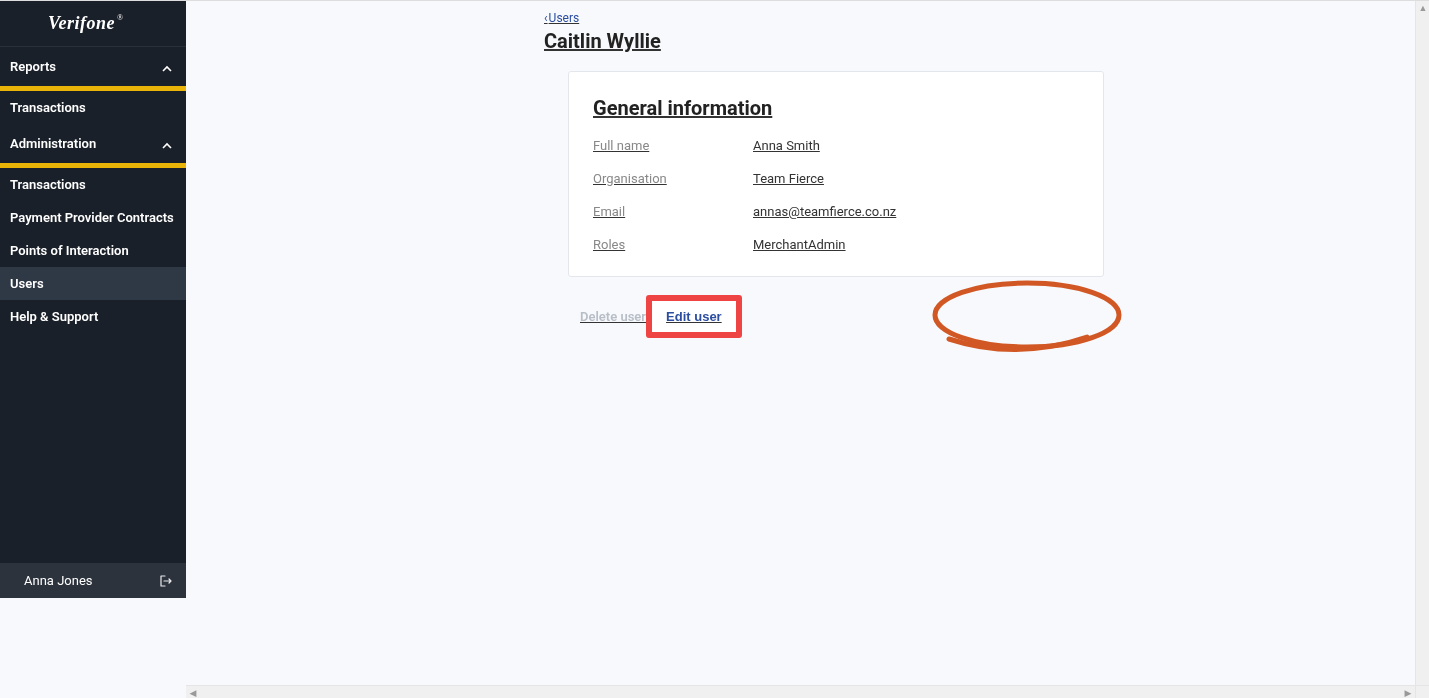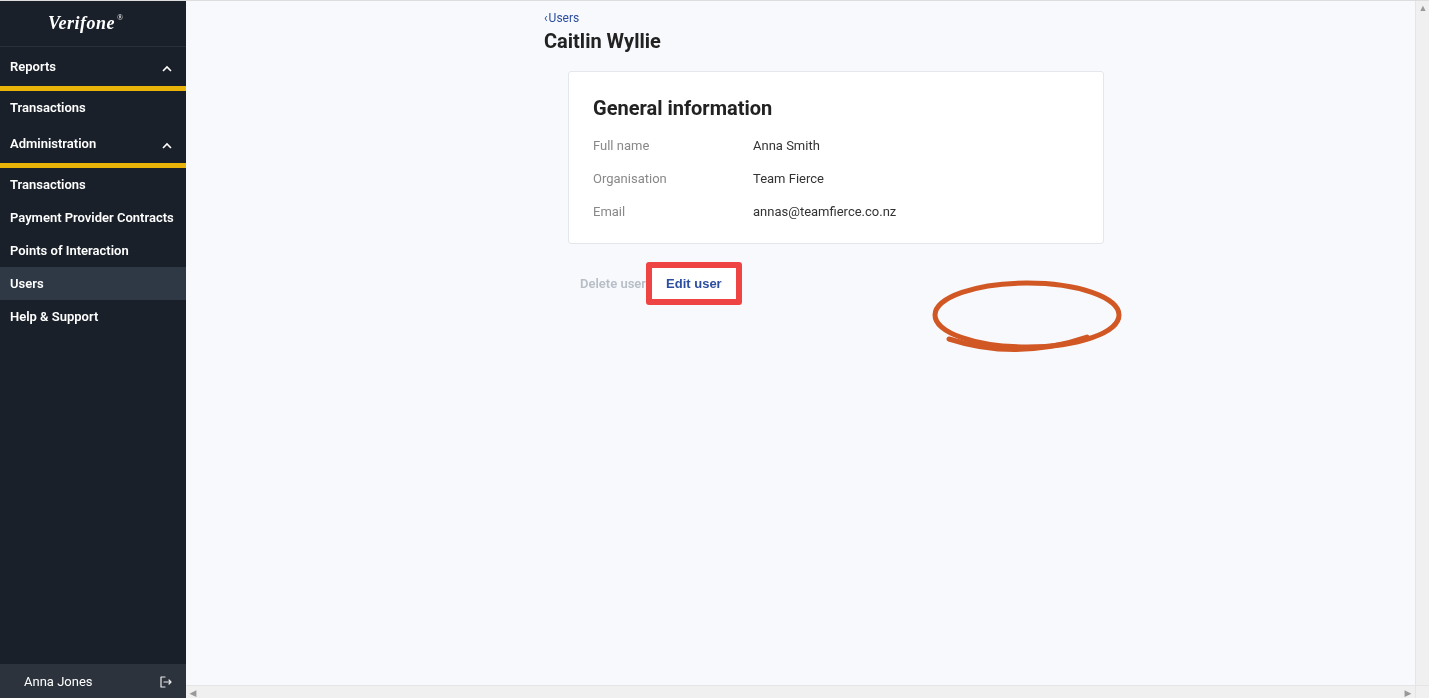--- a/index.html
+++ b/index.html
@@ -12,21 +12,21 @@
       overflow: hidden;
       display: flex;
       border-top: 1px solid #ddd;
     }
     .sidebar {
       width: 186px;
       background: #1a2029;
       color: #fff;
       display: flex;
       flex-direction: column;
-      height: 698px;
+      height: 597px;
     }
     .logo-row {
       padding: 12px 10px 12px 48px;
       border-bottom: 1px solid #2a2f38;
     }
     .logo {
       font-family: Georgia, "Times New Roman", serif;
       font-style: italic;
       font-weight: bold;
       font-size: 18px;
@@ -74,20 +74,21 @@
     .main {
       flex: 1;
       position: relative;
       height: 698px;
       overflow: hidden;
     }
     .content {
       padding-left: 358px;
       padding-top: 10px;
       padding-right: 36px;
+      text-decoration: underline;
     }
     .breadcrumb {
       color: #2b4ea0;
       font-size: 12px;
       cursor: pointer;
     }
     .breadcrumb .chev-left { font-size: 12px; margin-right: 1px; }
     .page-title {
       font-size: 20px;
       font-weight: 700;
@@ -246,20 +247,24 @@
         <div class="field-value">Anna Smith</div>
       </div>
       <div class="field-row">
         <div class="field-label">Organisation</div>
         <div class="field-value">Team Fierce</div>
       </div>
       <div class="field-row">
         <div class="field-label">Email</div>
         <div class="field-value">annas@teamfierce.co.nz</div>
       </div>
+      <div class="field-row">
+        <div class="field-label">Roles</div>
+        <div class="field-value">MerchantAdmin</div>
+      </div>
     </div>
 
     <div class="actions-row">
       <span class="delete-link">Delete user</span>
       <button class="edit-button">Edit user</button>
     </div>
   </div>
 
   <div class="highlight" style="left:741px; top:278px; width:200px; height:84px;">
     <svg width="200" height="84">

